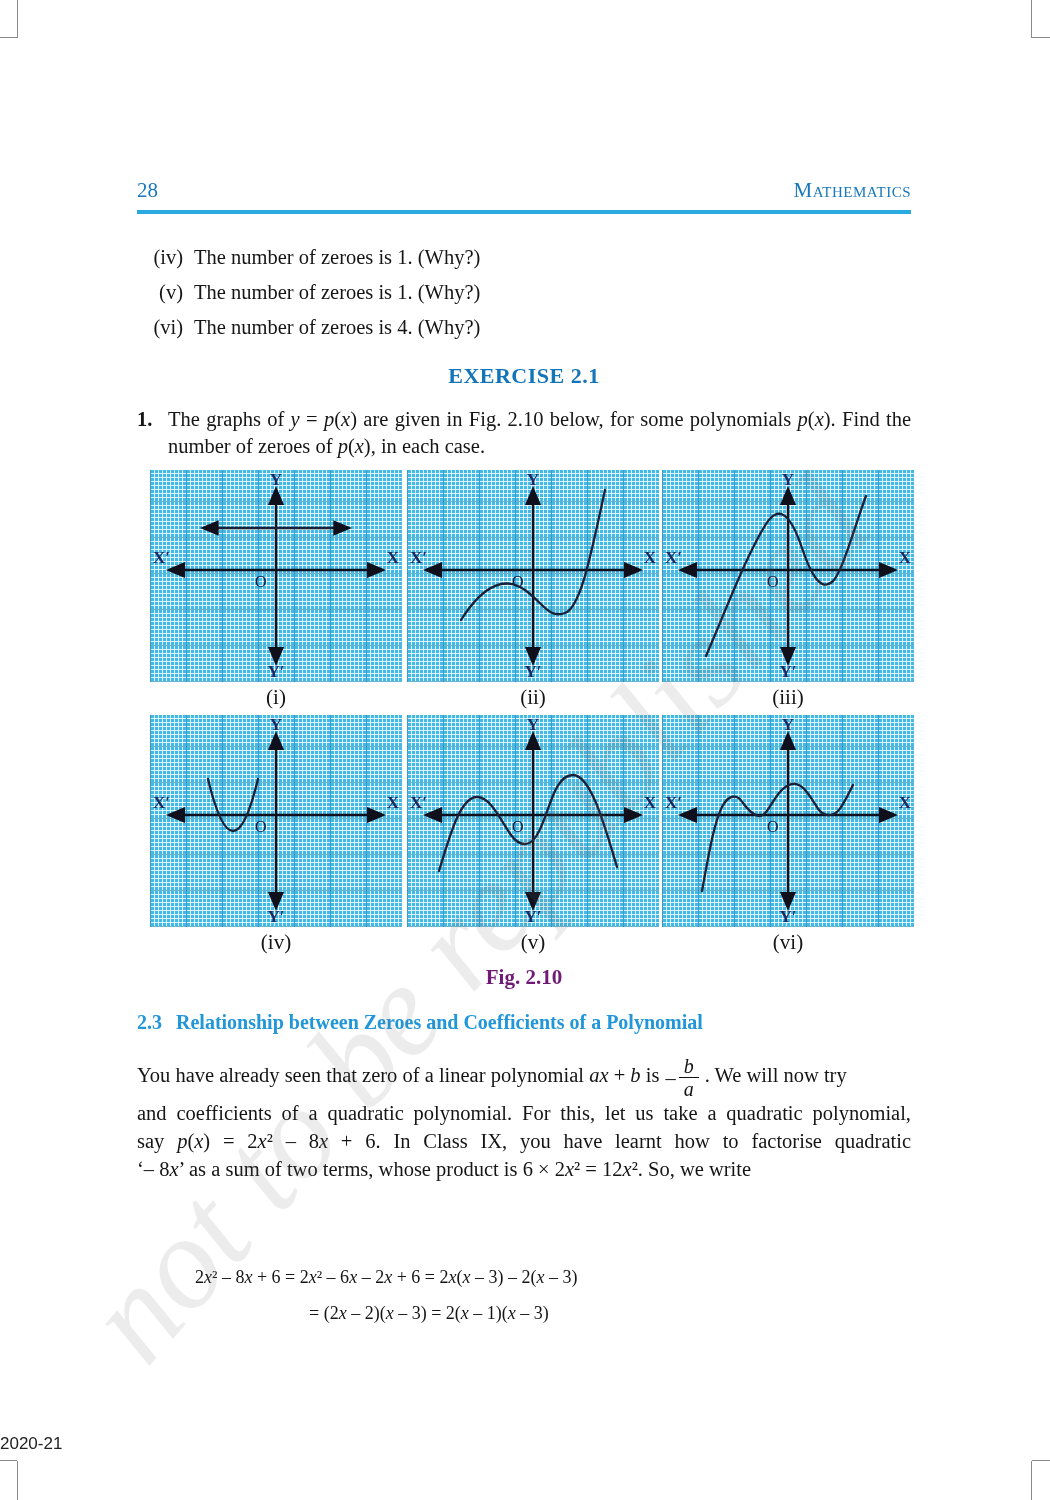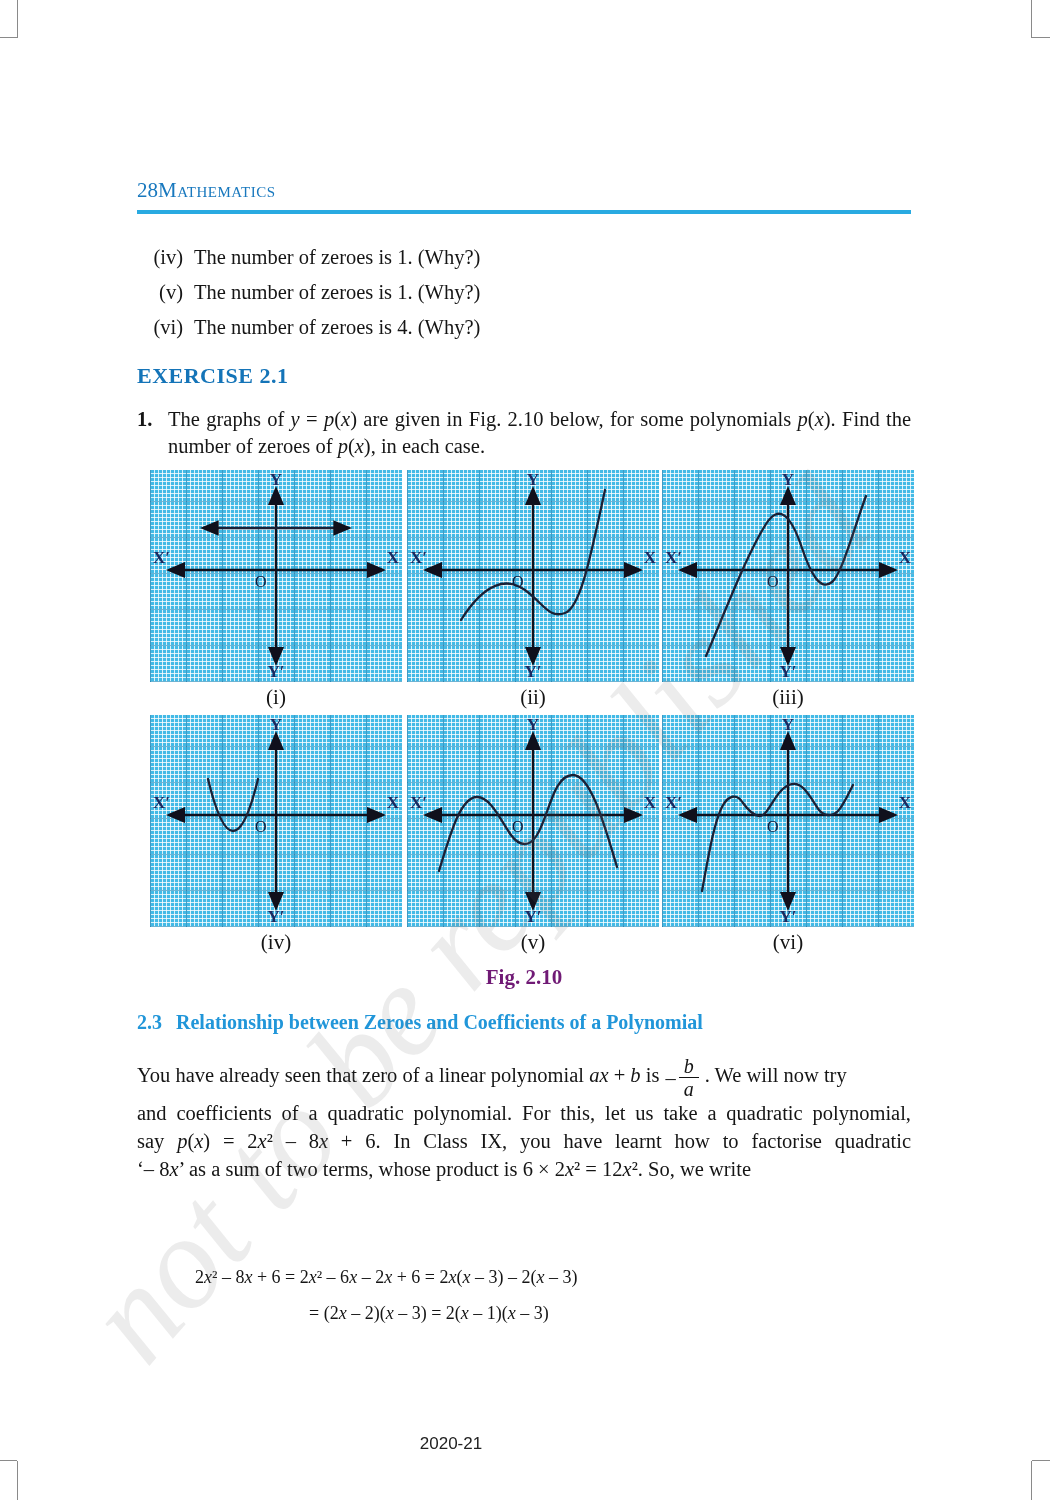--- a/index.html
+++ b/index.html
@@ -16,32 +16,32 @@
   .cm-tl{left:17px;top:0;height:38px;border-left:1.5px solid #8a8a8a;}
   .cm-tl2{left:0;top:37px;width:17px;border-top:1.5px solid #8a8a8a;}
   .cm-tr{left:1031px;top:0;height:38px;border-left:1.5px solid #8a8a8a;}
   .cm-tr2{left:1032px;top:37px;width:18px;border-top:1.5px solid #8a8a8a;}
   .cm-bl{left:17px;top:1461px;height:39px;border-left:1.5px solid #8a8a8a;}
   .cm-bl2{left:0;top:1460px;width:17px;border-top:1.5px solid #8a8a8a;}
   .cm-br{left:1031px;top:1461px;height:39px;border-left:1.5px solid #8a8a8a;}
   .cm-br2{left:1032px;top:1460px;width:18px;border-top:1.5px solid #8a8a8a;}
 
   
-  .header{top:178px;display:flex;justify-content:flex-start;align-items:baseline;color:#1878be;}
+  .header{top:178px;display:flex;justify-content:space-between;align-items:baseline;color:#1878be;}
   .pageno{font-size:21px;}
   .booktitle{font-size:21px;font-variant-caps:small-caps;letter-spacing:.5px;}
   .rule{top:210px;height:4px;background:#29aae1;}
 
   
   .introlist{top:240px;font-size:20.5px;}
   .li{display:flex;line-height:35px;}
   .li .n{width:46px;text-align:right;padding-right:11px;flex:none;}
 
   
-  .exh{top:363px;font-weight:bold;font-size:22px;color:#1474b8;letter-spacing:.5px;}
+  .exh{top:363px;text-align:center;font-weight:bold;font-size:22px;color:#1474b8;letter-spacing:.5px;}
   .problem{top:406px;font-size:20.5px;line-height:27px;display:flex;}
   .problem .qn{width:31px;font-weight:bold;flex:none;}
   .problem .qt{flex:1;text-align:justify;}
 
   
   .panel{
     position:absolute;width:252px;height:212px;
     background:
       repeating-linear-gradient(90deg, rgba(14,125,176,.75) 0 1.2px, transparent 1.2px 36px),
       repeating-linear-gradient(0deg,  rgba(14,125,176,.55) 0 1.2px, transparent 1.2px 36px),
@@ -76,21 +76,21 @@
   .frac .fnum{padding:0 5px 1px 5px;border-bottom:1.6px solid #111;}
   .frac .fden{padding-top:1px;}
 
   
   .eqs{top:1259px;font-size:18px;}
   .eq{line-height:36px;}
   .eq1{padding-left:58px;}
   .eq2{padding-left:172px;}
 
   
-  .footer{left:0;top:1434px;width:902px;text-align:center;
+  .footer{left:0;top:1434px;width:902px;
           font-family:"Liberation Sans", sans-serif;font-size:17px;color:#222;}
 
   
   .watermark{
     left:55px;top:1290px;transform:rotate(-49deg);transform-origin:0 0;
     font-size:132px;font-style:italic;white-space:nowrap;
     color:rgba(110,110,110,0.13);z-index:6;pointer-events:none;
   }
   .layer{z-index:2;}
 </style>

